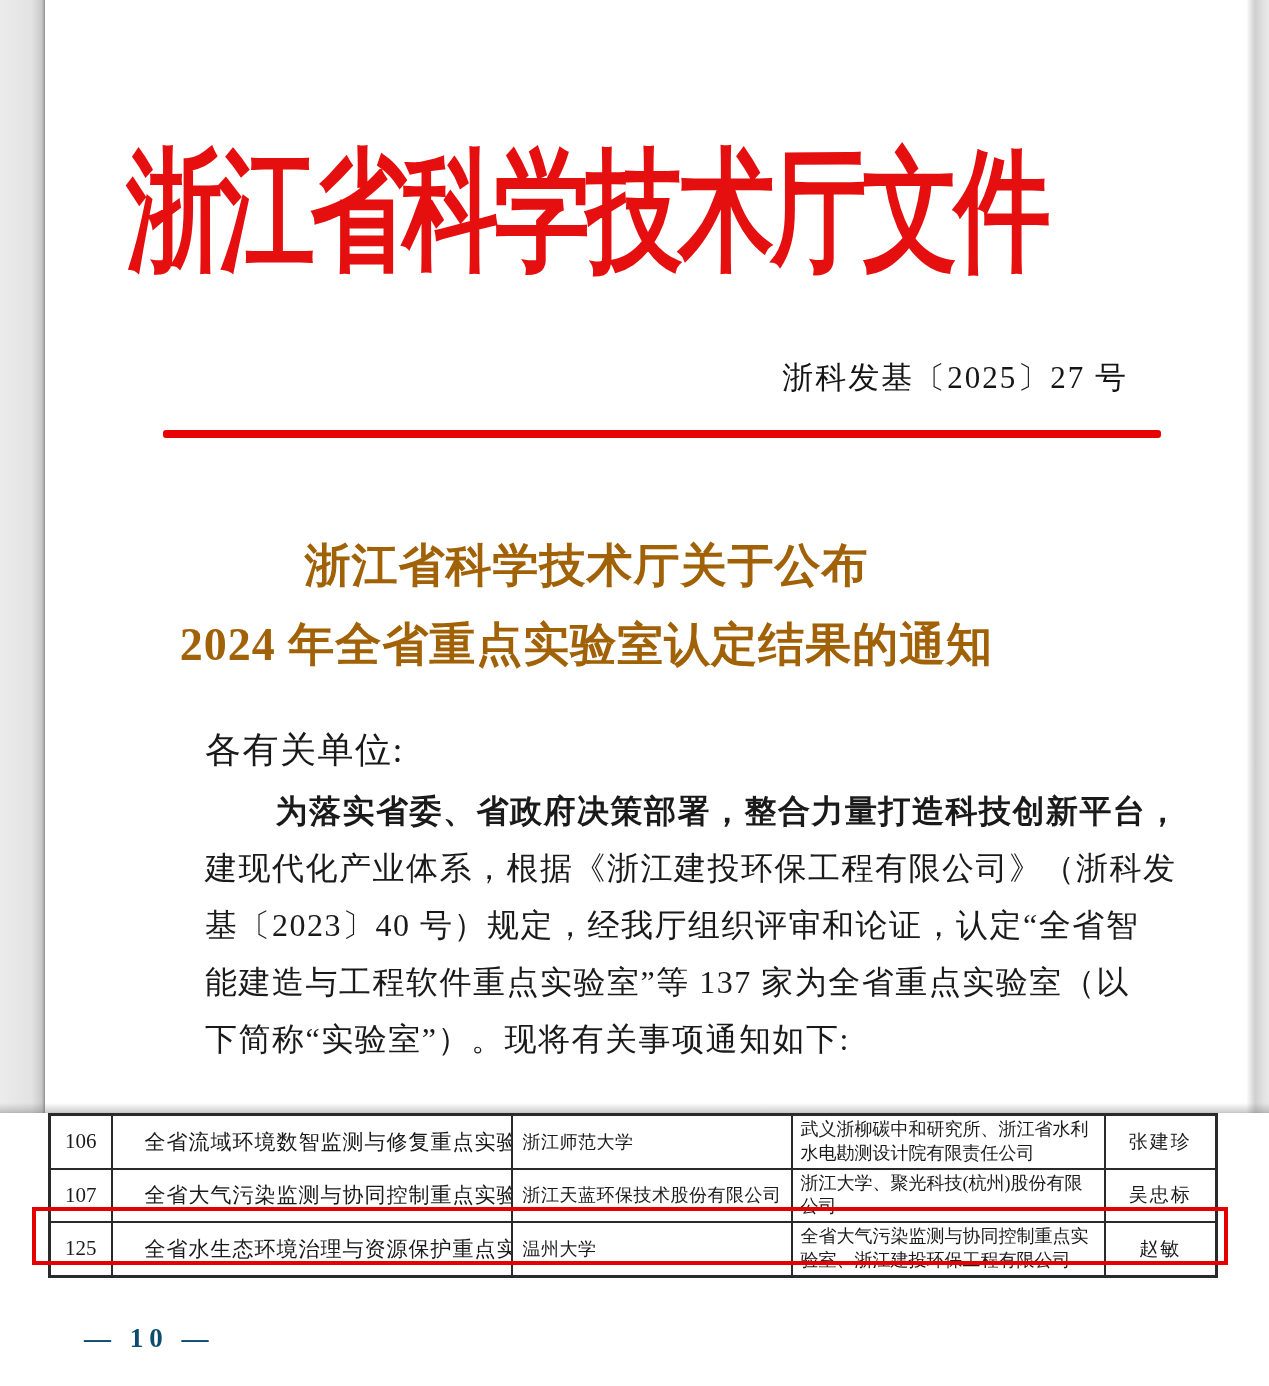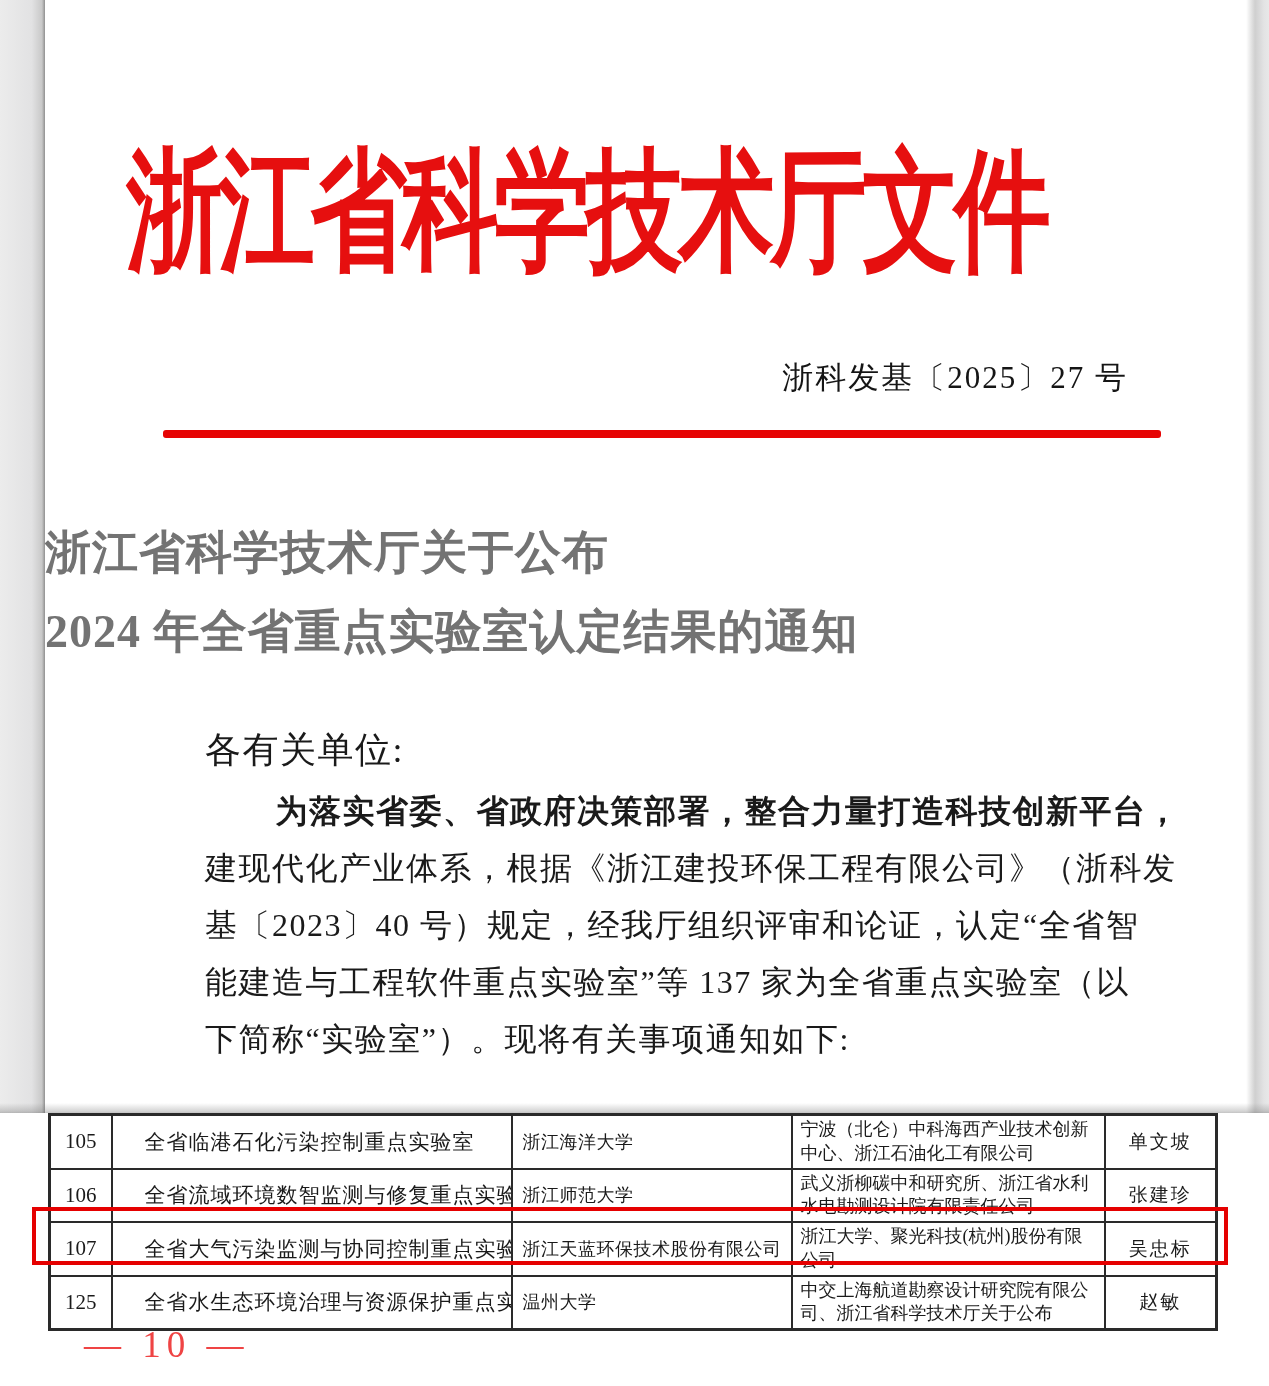--- a/index.html
+++ b/index.html
@@ -44,26 +44,27 @@
     font-size:31px;
     letter-spacing:2px;
     color:#151515;
   }
   .red-line{
     position:absolute;left:118px;top:430px;width:998px;height:8px;
     border-radius:3px;
   }
   
   .notice-title{
-    position:absolute;left:0;top:513px;width:100%;
+    position:absolute;left:0;top:526px;width:100%;
+    text-align:center;
     font-weight:900;
     font-size:46px;
     line-height:79px;
     letter-spacing:1px;
-    color:#737373;
+    color:#a16207;
   }
   
   .salutation{
     position:absolute;left:160px;top:726px;
     font-size:36px;
     letter-spacing:1.5px;
   }
   .body-paragraph{
     position:absolute;left:160px;top:783px;width:930px;
     font-size:32px;
@@ -106,24 +107,25 @@
   td.director{text-align:center;font-size:19px;letter-spacing:2px;}
   .highlight-box{
     position:absolute;left:-16px;top:94px;width:1196px;height:58px;
     border:4px solid #e50000;
     box-sizing:border-box;
     pointer-events:none;
     z-index:3;
   }
   .page-number{
     position:absolute;left:84px;top:210px;
-    font-size:37px;
+    font-size:27px;
     letter-spacing:6px;
-    color:#ef4444;
+    color:#0c4a6e;
     white-space:nowrap;
+    font-weight:bold;
   }
 </style>
 </head>
 <body>
 
 <div class="canvas">
 
   <div class="top-section">
     <div class="page1">
 
@@ -158,46 +160,39 @@
     <div class="table-wrap">
       <table class="lab-table">
         <colgroup>
           <col class="c-no">
             <col class="c-lab">
             <col class="c-inst">
             <col class="c-partners">
             <col class="c-director">
         </colgroup>
         <tbody>
-            <tr>
-              <td class="no">105</td>
-              <td class="lab">全省临港石化污染控制重点实验室</td>
-              <td class="inst">浙江海洋大学</td>
-              <td class="partners">宁波（北仑）中科海西产业技术创新中心、浙江石油化工有限公司</td>
-              <td class="director">单文坡</td>
-            </tr>
             <tr>
               <td class="no">106</td>
               <td class="lab">全省流域环境数智监测与修复重点实验室</td>
               <td class="inst">浙江师范大学</td>
               <td class="partners">武义浙柳碳中和研究所、浙江省水利水电勘测设计院有限责任公司</td>
               <td class="director">张建珍</td>
             </tr>
             <tr class="highlighted">
               <td class="no">107</td>
               <td class="lab">全省大气污染监测与协同控制重点实验室</td>
               <td class="inst">浙江天蓝环保技术股份有限公司</td>
               <td class="partners">浙江大学、聚光科技(杭州)股份有限公司</td>
               <td class="director">吴忠标</td>
             </tr>
             <tr>
               <td class="no">125</td>
               <td class="lab">全省水生态环境治理与资源保护重点实验室</td>
               <td class="inst">温州大学</td>
-              <td class="partners">中交上海航道勘察设计研究院有限公司、浙江省科学技术厅关于公布</td>
+              <td class="partners">全省大气污染监测与协同控制重点实验室、浙江建投环保工程有限公司</td>
               <td class="director">赵敏</td>
             </tr>
           </tbody>
       </table>
       <div class="highlight-box" style="border-color: rgb(229, 0, 0);"></div>
     </div>
 
     <div class="page-number">— 10 —</div>
 
   </div>

